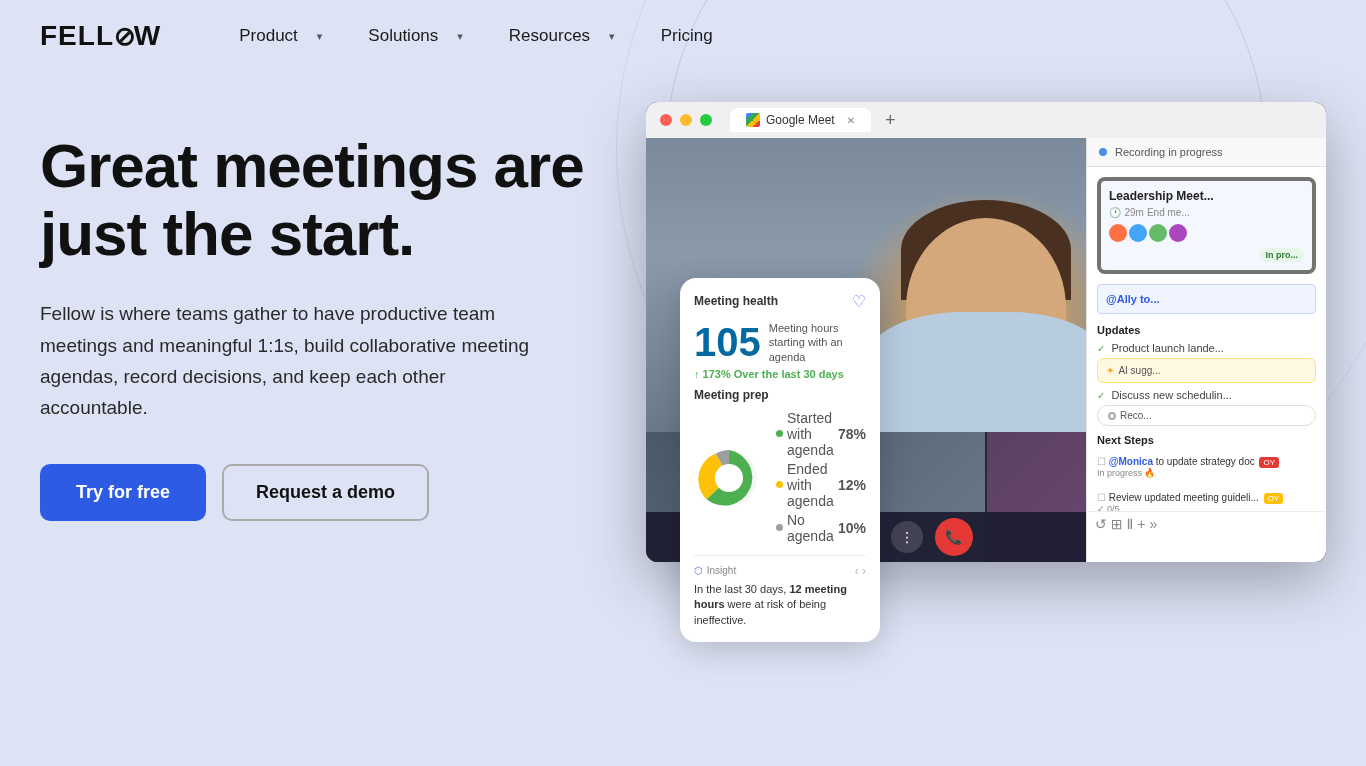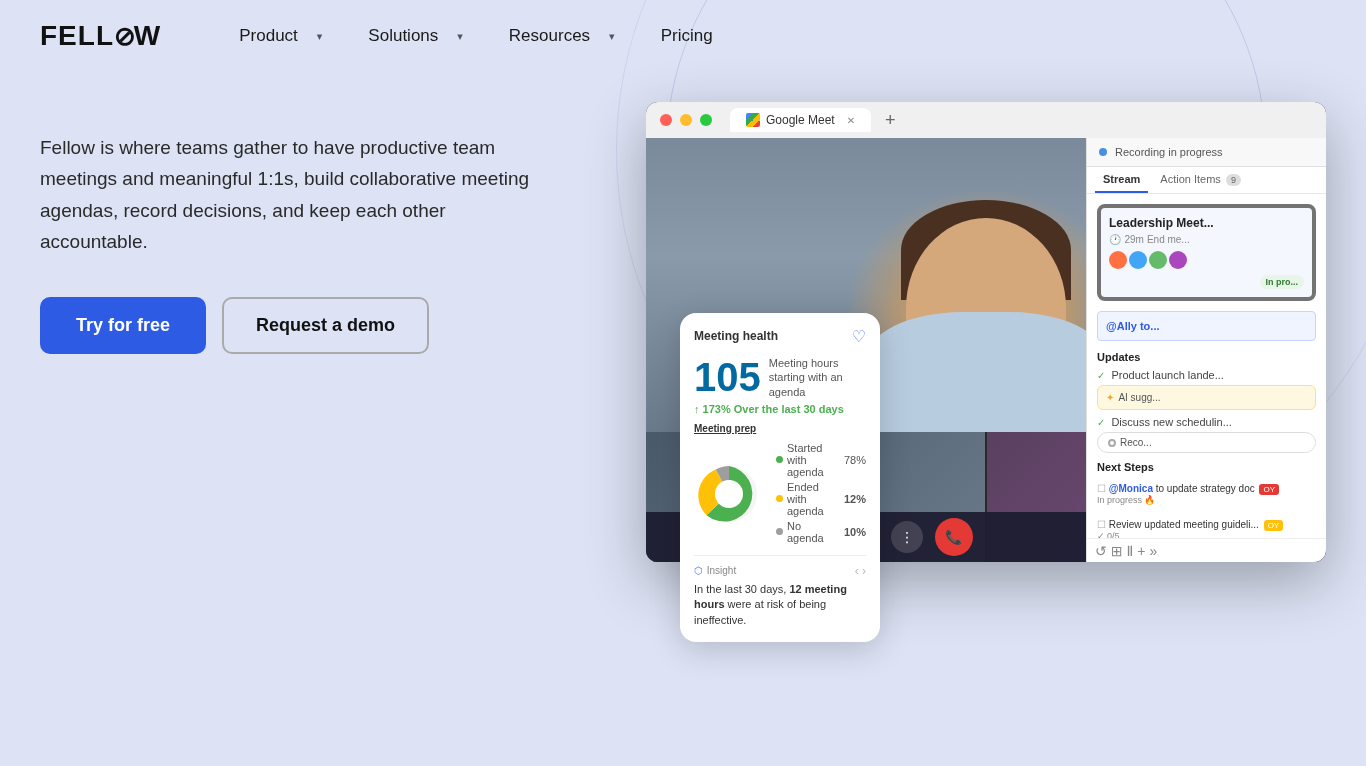--- a/index.html
+++ b/index.html
@@ -558,27 +558,27 @@
       margin: 8px 0;
     }
     
     .pie-container { width: 70px; height: 70px; flex-shrink: 0; }
 
     .legend { flex: 1; }
     .legend-item {
       display: flex;
       align-items: center;
       gap: 4px;
-      font-size: 11px;
+      font-size: 14px;
       color: #555;
       margin-bottom: 3px;
     }
     .legend-dot { width: 7px; height: 7px; border-radius: 50%; flex-shrink: 0; }
 
-    .prep-title { font-size: 10px; font-weight: 700; color: #333; margin-bottom: 4px; text-decoration: underline; }
+    .prep-title { font-size: 12px; font-weight: 700; color: #333; margin-bottom: 4px; }
 
     .insight-section {
       border-top: 1px solid #eee;
       padding-top: 8px;
       margin-top: 4px;
     }
     .insight-row {
       display: flex;
       align-items: center;
       justify-content: space-between;
@@ -629,20 +629,21 @@
       <a href="#">
         <span>Pricing</span>
       </a>
     </li>
   </ul>
 </nav>
 
 <div class="main">
 
   <div class="hero-left">
+    <h1 class="hero-title">Great meetings are just the start.</h1>
     <p class="hero-desc">Fellow is where teams gather to have productive team meetings and meaningful 1:1s, build collaborative meeting agendas, record decisions, and keep each other accountable.</p>
     <div class="cta-buttons">
       <button class="btn-primary">Try for free</button>
       <button class="btn-secondary">Request a demo</button>
     </div>
   </div>
 
   <div class="hero-right">
 
     <div class="browser-window">
@@ -692,27 +693,20 @@
             <div class="ctrl-btn">🖥</div>
             <div class="ctrl-btn">⋮</div>
             <div class="ctrl-btn ctrl-btn-red">📞</div>
           </div>
         </div>
 
         <div class="fellow-panel">
           <div class="panel-header">
             <div class="rec-dot"></div>
             <span>Recording in progress</span>
-          </div>
-          <div class="panel-tabs">
-            <div class="panel-tab active">Stream</div>
-            <div class="panel-tab">
-              <span>Action Items</span>
-              <span style="background:#ddd;border-radius:8px;padding:1px 5px;font-size:9px;margin-left:2px;">9</span>
-            </div>
           </div>
           <div class="panel-content">
 
             <div class="meeting-card">
               <div class="meeting-name">Leadership Meet...</div>
               <div class="meeting-meta">
                 <span class="time-badge">
                   <span>🕐</span>
                   <span>29m</span>
                   <span>End me...</span>
@@ -802,21 +796,21 @@
 
             <path d="M35,35 L21.8,10.5 A28,28 0 0,1 35,7 Z" fill="#9e9e9e"></path>
 
             <circle cx="35" cy="35" r="14" fill="#fff"></circle>
           </svg>
         </div>
         <div class="legend">
           <div class="legend-item">
             <div class="legend-dot" style="background:#4caf50;"></div>
             <span>Started with agenda</span>
-            <span style="margin-left:auto;font-weight:400;">78%</span>
+            <span style="margin-left:auto;font-weight:700;">78%</span>
           </div>
           <div class="legend-item">
             <div class="legend-dot" style="background:#ffc107;"></div>
             <span>Ended with agenda</span>
             <span style="margin-left:auto;font-weight:600;">12%</span>
           </div>
           <div class="legend-item">
             <div class="legend-dot" style="background:#9e9e9e;"></div>
             <span>No agenda</span>
             <span style="margin-left:auto;font-weight:600;">10%</span>

